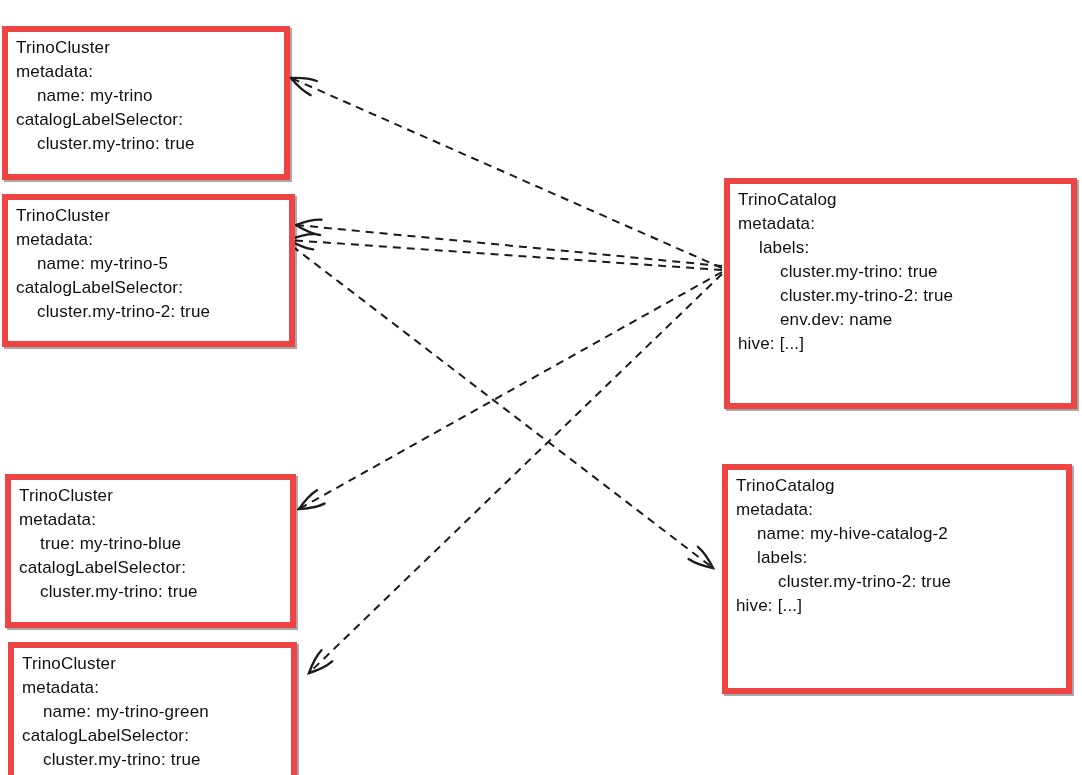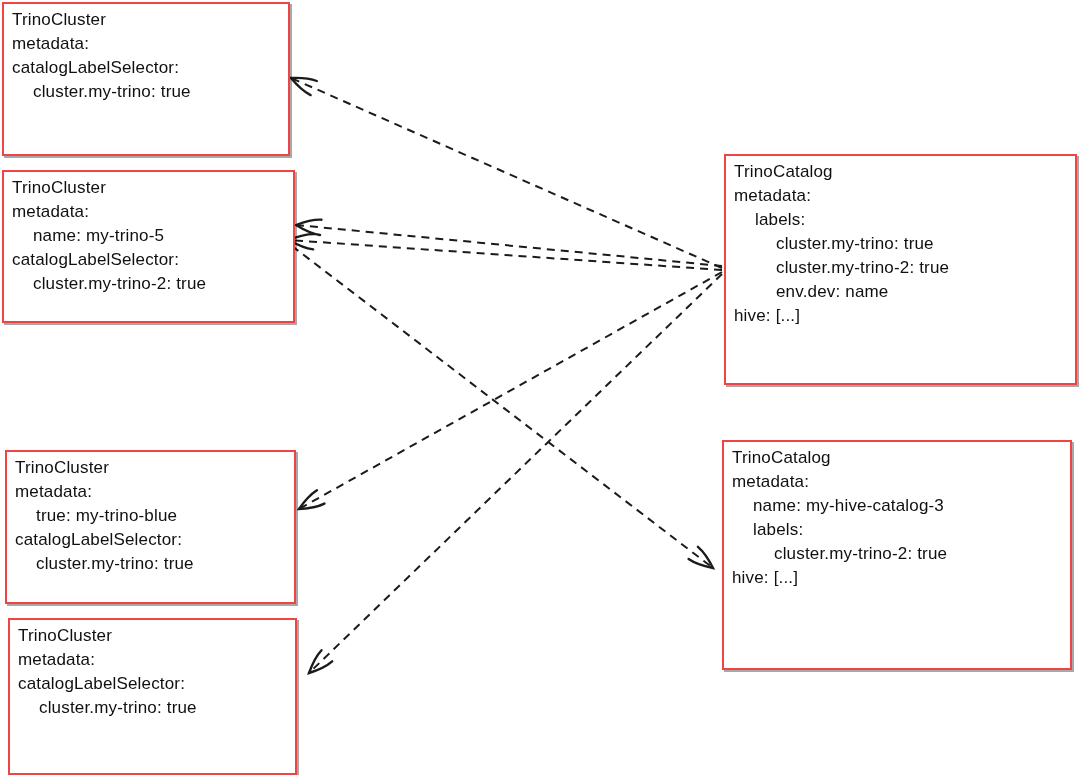--- a/index.html
+++ b/index.html
@@ -24,24 +24,25 @@
     left: 0;
     top: 0;
     width: 1082px;
     height: 775px;
     pointer-events: none;
   }
   .node {
     position: absolute;
     box-sizing: border-box;
     background: #ffffff;
-    border: 2px solid #ef4444;
+    border: 6px solid #ef4444;
     box-shadow: 2px 2px 0 0 rgba(0,0,0,0.34);
     padding: 4px 0 0 8px;
     z-index: 2;
+    margin-top: 24px;
   }
   .yaml {
     margin: 0;
     font-family: "Liberation Sans", sans-serif;
     font-size: 17px;
     line-height: 24px;
     color: #101010;
     white-space: pre;
     letter-spacing: 0.01em;
   }
@@ -80,32 +81,32 @@
         <path d="M 321.5 650.2 Q 314.4 657.8 309 673 Q 324.4 668.1 332.2 661.3" stroke="#1b1b1b" stroke-width="2.4" stroke-linecap="round" fill="none"></path>
       </g>
       <g>
         <line x1="292" y1="246" x2="713" y2="568" stroke="#1b1b1b" stroke-width="2" stroke-dasharray="8 6" fill="none"></line>
         <path d="M 688.6 559.0 Q 697.2 564.9 713 568 Q 705.9 553.5 697.9 546.8" stroke="#1b1b1b" stroke-width="2.4" stroke-linecap="round" fill="none"></path>
       </g>
     </svg>
 
   <div id="nodes">
       <div class="node" style="left: 2px; top: 2px; width: 288px; height: 154px;">
-        <div class="yaml"><span class="ln">TrinoCluster</span><span class="ln">metadata:</span><span class="ln">catalogLabelSelector:</span><span class="ln ind1">cluster.my-trino: true</span></div>
+        <div class="yaml"><span class="ln">TrinoCluster</span><span class="ln">metadata:</span><span class="ln ind1">name: my-trino</span><span class="ln">catalogLabelSelector:</span><span class="ln ind1">cluster.my-trino: true</span></div>
       </div>
       <div class="node" style="left: 2px; top: 170px; width: 293px; height: 153px;">
         <div class="yaml"><span class="ln">TrinoCluster</span><span class="ln">metadata:</span><span class="ln ind1">name: my-trino-5</span><span class="ln">catalogLabelSelector:</span><span class="ln ind1">cluster.my-trino-2: true</span></div>
       </div>
       <div class="node" style="left: 5px; top: 450px; width: 291px; height: 154px;">
         <div class="yaml"><span class="ln">TrinoCluster</span><span class="ln">metadata:</span><span class="ln ind1">true: my-trino-blue</span><span class="ln">catalogLabelSelector:</span><span class="ln ind1">cluster.my-trino: true</span></div>
       </div>
       <div class="node" style="left: 8px; top: 618px; width: 289px; height: 157px;">
-        <div class="yaml"><span class="ln">TrinoCluster</span><span class="ln">metadata:</span><span class="ln">catalogLabelSelector:</span><span class="ln ind1">cluster.my-trino: true</span></div>
+        <div class="yaml"><span class="ln">TrinoCluster</span><span class="ln">metadata:</span><span class="ln ind1">name: my-trino-green</span><span class="ln">catalogLabelSelector:</span><span class="ln ind1">cluster.my-trino: true</span></div>
       </div>
       <div class="node" style="left: 724px; top: 154px; width: 353px; height: 231px;">
         <div class="yaml"><span class="ln">TrinoCatalog</span><span class="ln">metadata:</span><span class="ln ind1">labels:</span><span class="ln ind2">cluster.my-trino: true</span><span class="ln ind2">cluster.my-trino-2: true</span><span class="ln ind2">env.dev: name</span><span class="ln">hive: [...]</span></div>
       </div>
       <div class="node" style="left: 722px; top: 440px; width: 350px; height: 230px;">
-        <div class="yaml"><span class="ln">TrinoCatalog</span><span class="ln">metadata:</span><span class="ln ind1">name: my-hive-catalog-3</span><span class="ln ind1">labels:</span><span class="ln ind2">cluster.my-trino-2: true</span><span class="ln">hive: [...]</span></div>
+        <div class="yaml"><span class="ln">TrinoCatalog</span><span class="ln">metadata:</span><span class="ln ind1">name: my-hive-catalog-2</span><span class="ln ind1">labels:</span><span class="ln ind2">cluster.my-trino-2: true</span><span class="ln">hive: [...]</span></div>
       </div>
     </div>
 
 </div>
 
 </body></html>

